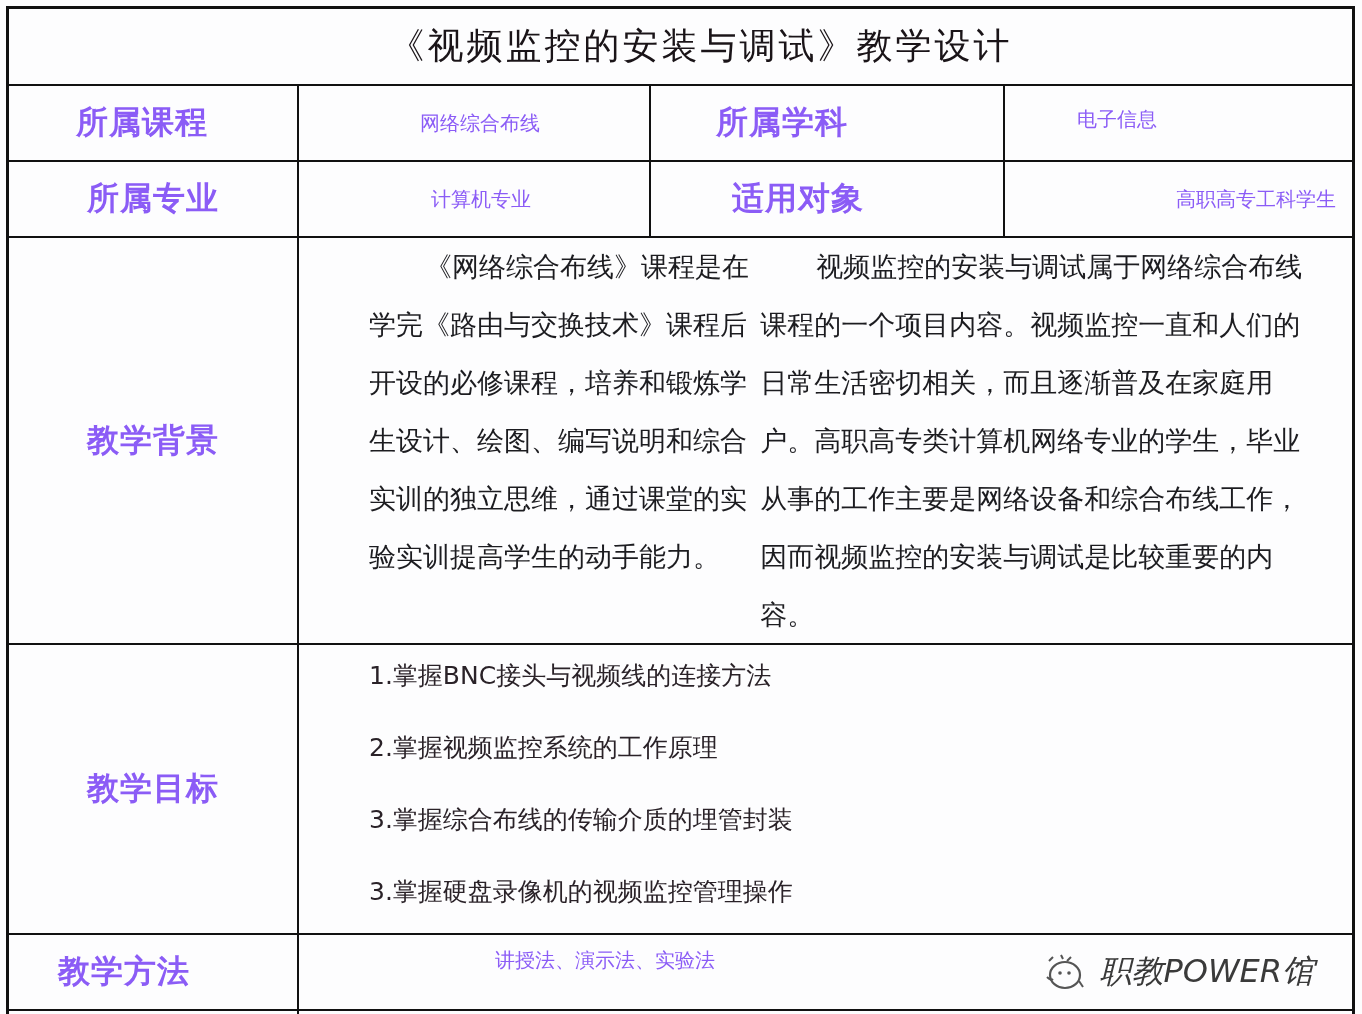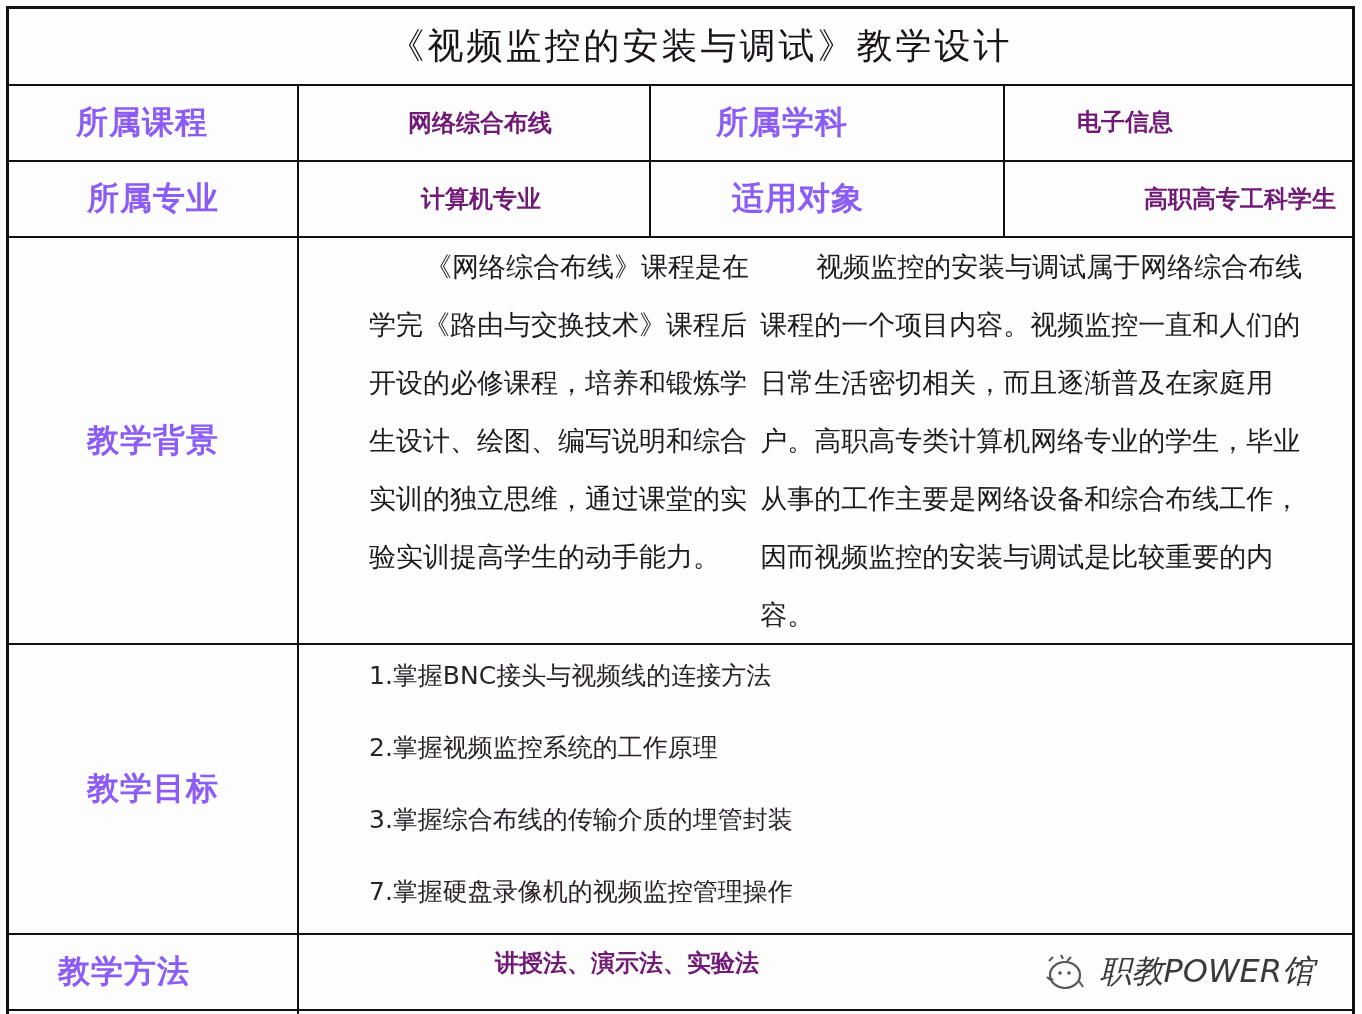--- a/index.html
+++ b/index.html
@@ -59,23 +59,22 @@
       padding-left: 40px;
       border-radius: 27px;
     }
     .label {
       font-weight: bold;
       font-size: 32px;
       letter-spacing: 1px;
       color: #8b5cf6;
     }
     .value {
-      font-size: 24px;
-      color: #701a75;
-      font-weight: bold;
+      font-size: 20px;
+      color: #8b5cf6;
     }
     .para {
       font-size: 27px;
       line-height: 58px;
       color: #1c1c20;
       text-indent: 56px;
       margin: 0;
     }
     .goal {
       font-size: 25px;
@@ -137,21 +136,21 @@
       <p class="para">视频监控的安装与调试属于网络综合布线课程的一个项目内容。视频监控一直和人们的日常生活密切相关，而且逐渐普及在家庭用户。高职高专类计算机网络专业的学生，毕业从事的工作主要是网络设备和综合布线工作，因而视频监控的安装与调试是比较重要的内容。</p>
     </div>
   </div>
 
   <div class="row" style="top:636px; height:290px;">
     <div class="cell label" style="left:0; width:288px; justify-content:center;">教学目标</div>
     <div class="vline" style="left:288px;"></div>
     <div class="goal" style="left:360px; top:14px;">1.掌握BNC接头与视频线的连接方法</div>
     <div class="goal" style="left:360px; top:86px;">2.掌握视频监控系统的工作原理</div>
     <div class="goal" style="left:360px; top:158px;">3.掌握综合布线的传输介质的埋管封装</div>
-    <div class="goal" style="left:360px; top:230px;">7.掌握硬盘录像机的视频监控管理操作</div>
+    <div class="goal" style="left:360px; top:230px;">3.掌握硬盘录像机的视频监控管理操作</div>
   </div>
 
   <div class="row" style="top:926px; height:76px;">
     <div class="cell label" style="left:0; width:230px; justify-content:center;">教学方法</div>
     <div class="vline" style="left:288px;"></div>
     <div class="cell value" style="left:486px; align-items:flex-start; padding-top:12px;">讲授法、演示法、实验法</div>
     <div class="watermark">
       <svg class="wm-icon" viewBox="0 0 46 42">
         <path d="M8 10 L12 6 M20 4 L22 8 M30 6 L26 10" stroke="#555" stroke-width="2" fill="none"></path>
         <ellipse cx="24" cy="24" rx="15" ry="13" fill="none" stroke="#555" stroke-width="2.2"></ellipse>

